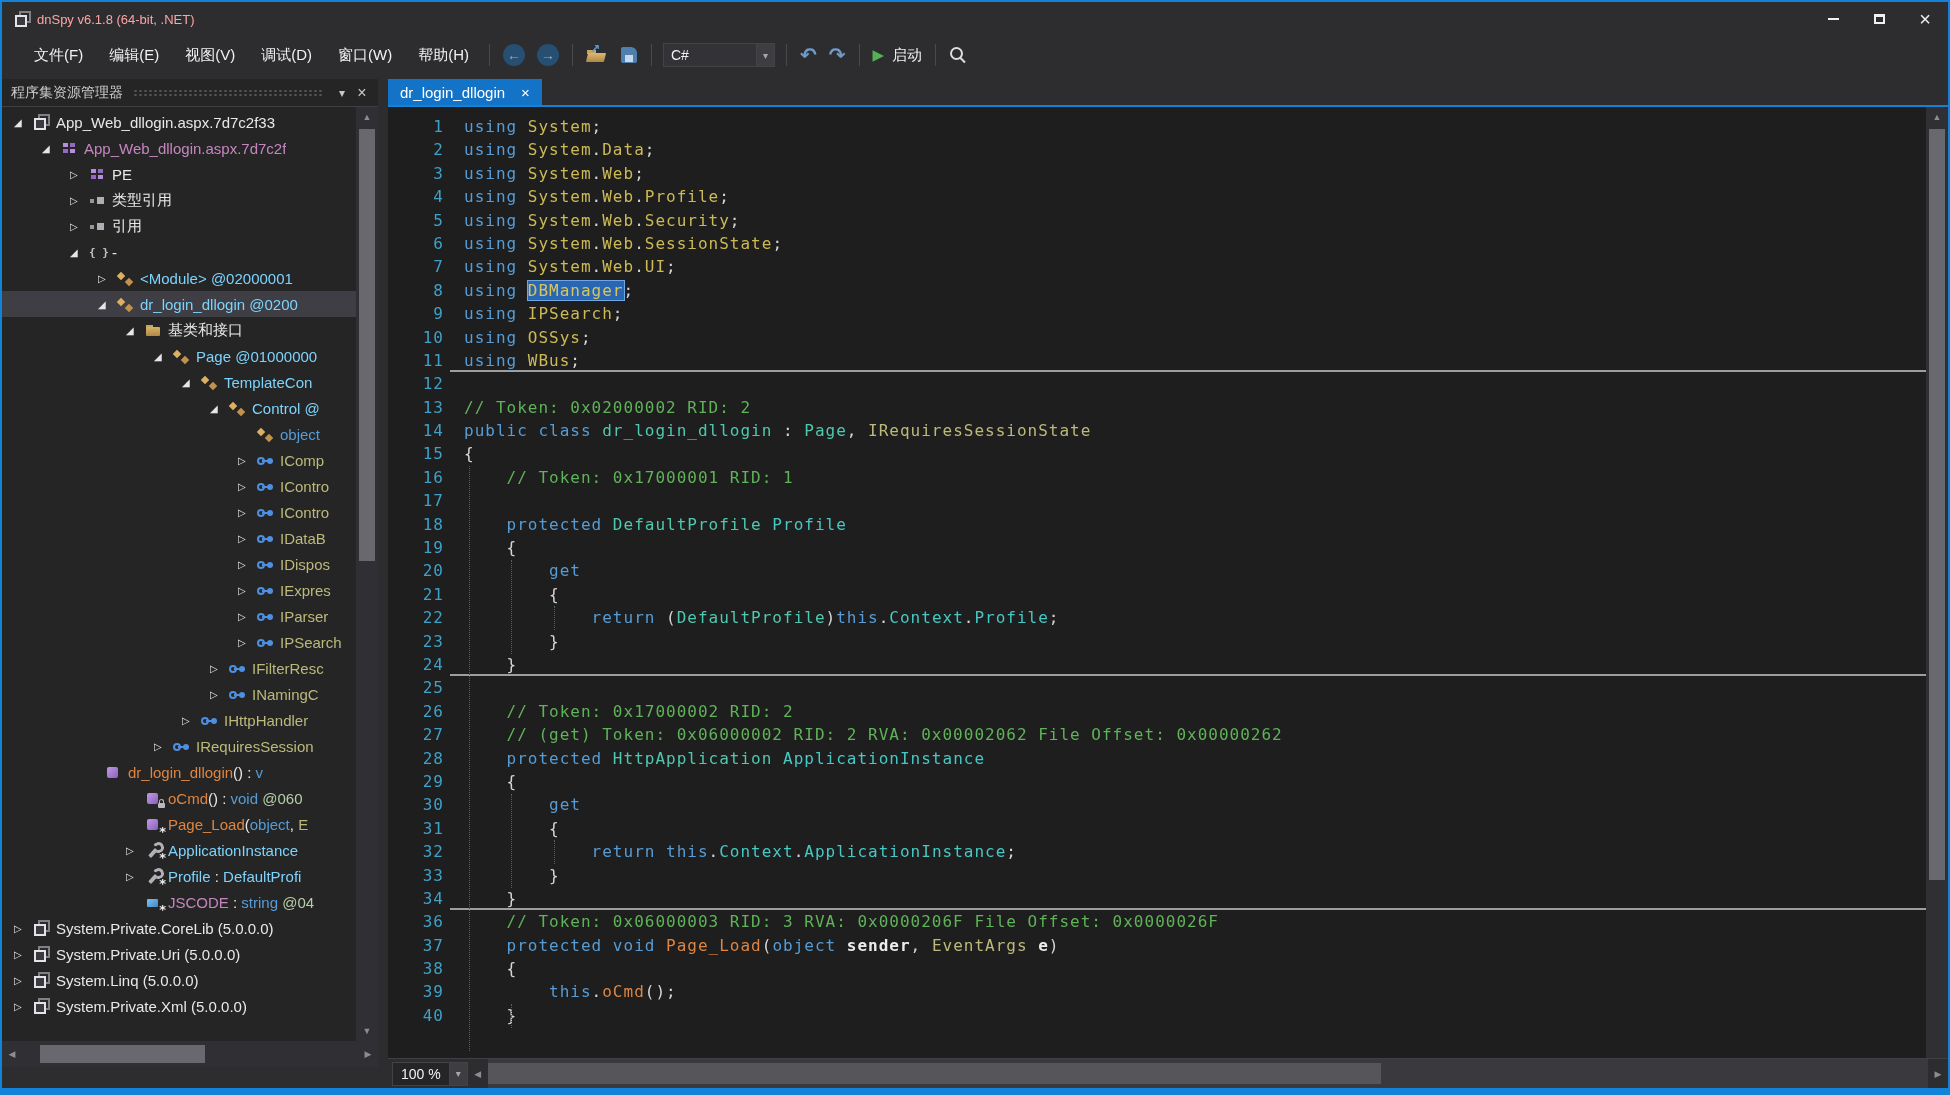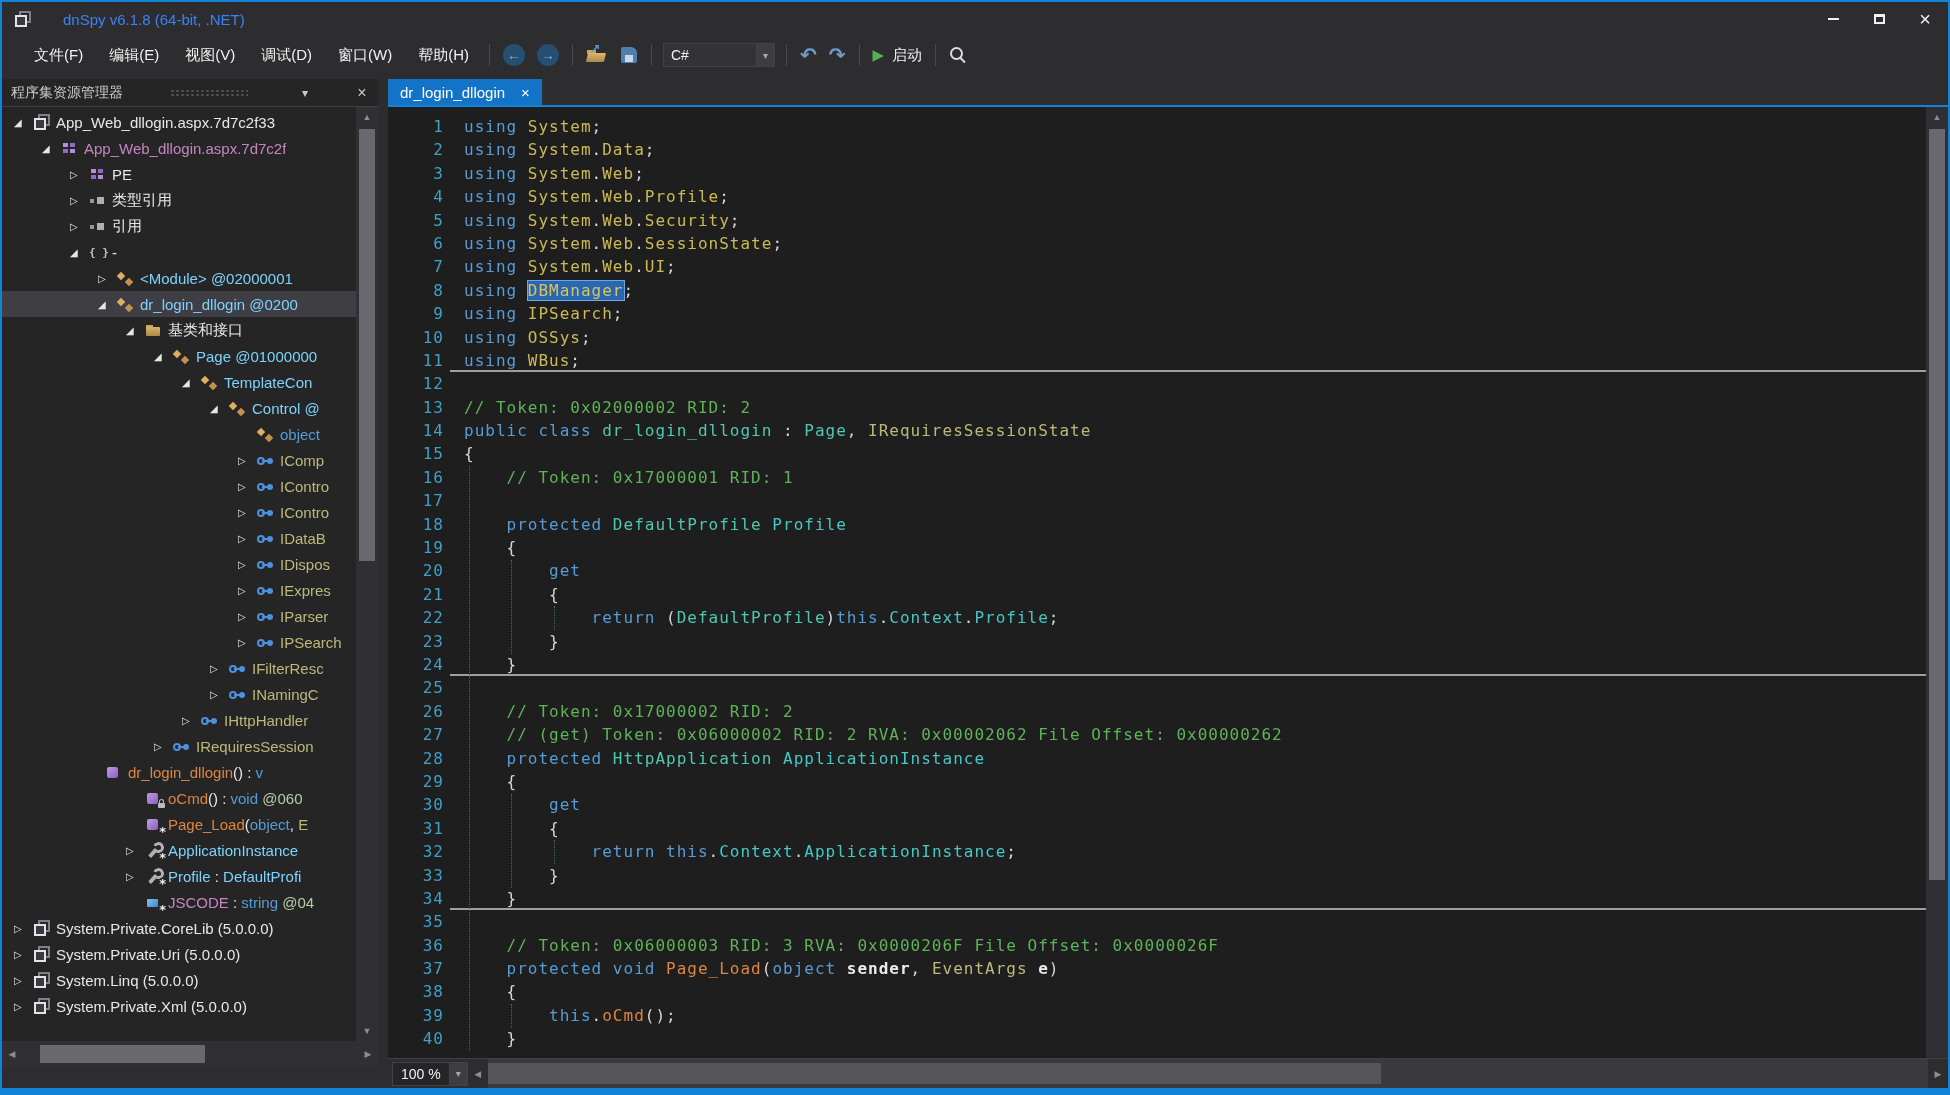--- a/index.html
+++ b/index.html
@@ -3,21 +3,21 @@
 <meta charset="utf-8">
 <style>
   html,body{margin:0;padding:0;background:#1a1a1c;}
   *{box-sizing:border-box;}
   .window{width:1950px;height:1095px;border:2px solid #1283D9;border-bottom-width:7px;
     background:#2D2D30;display:flex;flex-direction:column;
     font-family:"Liberation Sans","DejaVu Sans",sans-serif;color:#D6D6D6;overflow:hidden;}
 
   
   .titlebar{height:34px;display:flex;align-items:center;padding-left:12px;flex:none;}
-  .title-text{color:#3b82f6;font-size:15px;margin-left:26px;}
+  .title-text{color:#fca5a5;font-size:13px;margin-left:0;}
   .win-btns{margin-left:auto;display:flex;height:100%;}
   .wbtn{width:46px;display:flex;align-items:center;justify-content:center;color:#F0F0F0;cursor:default;}
   .glyph-min{width:11px;height:2px;background:#F0F0F0;display:inline-block;}
   .glyph-max{width:11px;height:10px;border:2px solid #F0F0F0;border-top-width:3px;display:inline-block;}
   .glyph-close{font-size:20px;line-height:20px;}
 
   
   .menubar{height:38px;display:flex;align-items:center;padding-left:19px;flex:none;}
   .menu-item{padding:0 13px;font-size:15px;color:#F1F1F1;}
   .tsep{width:1px;height:22px;background:#48484E;margin:0 7px;flex:none;}
@@ -44,21 +44,21 @@
   .ico-search::after{content:"";position:absolute;right:1px;bottom:3px;width:7px;height:2px;background:#DCDCDC;transform:rotate(45deg);}
 
   
   .main{flex:1;display:flex;padding-top:5px;overflow:hidden;}
   .sidebar{width:376px;flex:none;background:#252526;display:flex;flex-direction:column;height:988px;}
   .splitter{width:10px;flex:none;}
   .editor{flex:1;display:flex;flex-direction:column;overflow:hidden;}
 
   
   .side-header{height:28px;flex:none;display:flex;align-items:center;padding:0 6px 0 9px;
-    border-bottom:1px solid #3F3F46;color:#CCCCCC;font-size:14px;gap:37px;}
+    border-bottom:1px solid #3F3F46;color:#CCCCCC;font-size:14px;}
   .grip{flex:1;height:9px;margin:2px 10px 0 10px;
     background-image:radial-gradient(#55555C 1.1px,transparent 1.3px);background-size:5px 4px;}
   .hbtn{width:20px;text-align:center;color:#C8C8C8;font-size:12px;}
   .hbtn.x{font-size:16px;}
   .tree-wrap{flex:1;display:flex;overflow:hidden;}
   .tree{flex:1;overflow:hidden;padding-top:2px;}
   .trow{height:26px;display:flex;align-items:center;white-space:nowrap;overflow:hidden;font-size:15px;}
   .trow.sel{background:#3E3E44;}
   .exp{width:19px;flex:none;font-size:10px;color:#E6E6E6;text-align:left;}
   .tlabel{overflow:hidden;white-space:nowrap;}
@@ -445,21 +445,20 @@
               <div class="cl"><span class="ln">25</span><span class="ct"></span></div>
               <div class="cl"><span class="ln">26</span><span class="ct"><span class="tok-c">    // Token: 0x17000002 RID: 2</span></span></div>
               <div class="cl"><span class="ln">27</span><span class="ct"><span class="tok-c">    // (get) Token: 0x06000002 RID: 2 RVA: 0x00002062 File Offset: 0x00000262</span></span></div>
               <div class="cl"><span class="ln">28</span><span class="ct"><span class="tok-w">    </span><span class="tok-k">protected </span><span class="tok-t">HttpApplication</span><span class="tok-w"> </span><span class="tok-p">ApplicationInstance</span></span></div>
               <div class="cl"><span class="ln">29</span><span class="ct"><span class="tok-w">    {</span></span></div>
               <div class="cl"><span class="ln">30</span><span class="ct"><span class="tok-w">        </span><span class="tok-k">get</span></span></div>
               <div class="cl"><span class="ln">31</span><span class="ct"><span class="tok-w">        {</span></span></div>
               <div class="cl"><span class="ln">32</span><span class="ct"><span class="tok-w">            </span><span class="tok-k">return this</span><span class="tok-w">.</span><span class="tok-p">Context</span><span class="tok-w">.</span><span class="tok-p">ApplicationInstance</span><span class="tok-w">;</span></span></div>
               <div class="cl"><span class="ln">33</span><span class="ct"><span class="tok-w">        }</span></span></div>
               <div class="cl sep"><span class="ln">34</span><span class="ct"><span class="tok-w">    }</span></span></div>
-              <div class="cl"><span class="ln">35</span><span class="ct"></span></div>
               <div class="cl"><span class="ln">36</span><span class="ct"><span class="tok-c">    // Token: 0x06000003 RID: 3 RVA: 0x0000206F File Offset: 0x0000026F</span></span></div>
               <div class="cl"><span class="ln">37</span><span class="ct"><span class="tok-w">    </span><span class="tok-k">protected void </span><span class="tok-m">Page_Load</span><span class="tok-w">(</span><span class="tok-k">object</span><span class="tok-P"> sender</span><span class="tok-w">, </span><span class="tok-i">EventArgs</span><span class="tok-P"> e</span><span class="tok-w">)</span></span></div>
               <div class="cl"><span class="ln">38</span><span class="ct"><span class="tok-w">    {</span></span></div>
               <div class="cl"><span class="ln">39</span><span class="ct"><span class="tok-w">        </span><span class="tok-k">this</span><span class="tok-w">.</span><span class="tok-m">oCmd</span><span class="tok-w">();</span></span></div>
               <div class="cl"><span class="ln">40</span><span class="ct"><span class="tok-w">    }</span></span></div>
             </div>
           <div class="guide" style="left:81px;top:359px;height:585px;"></div>
           <div class="guide" style="left:123px;top:453px;height:94px;"></div>
           <div class="guide" style="left:123px;top:687px;height:94px;"></div>
           <div class="guide" style="left:123px;top:897px;height:24px;"></div>

